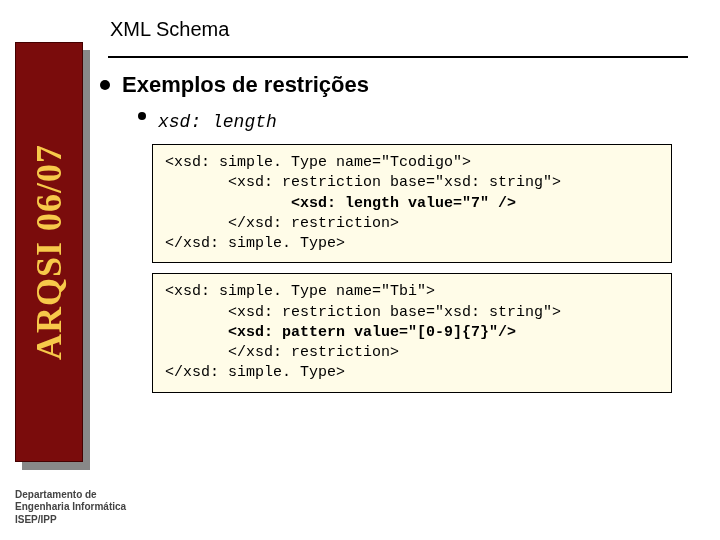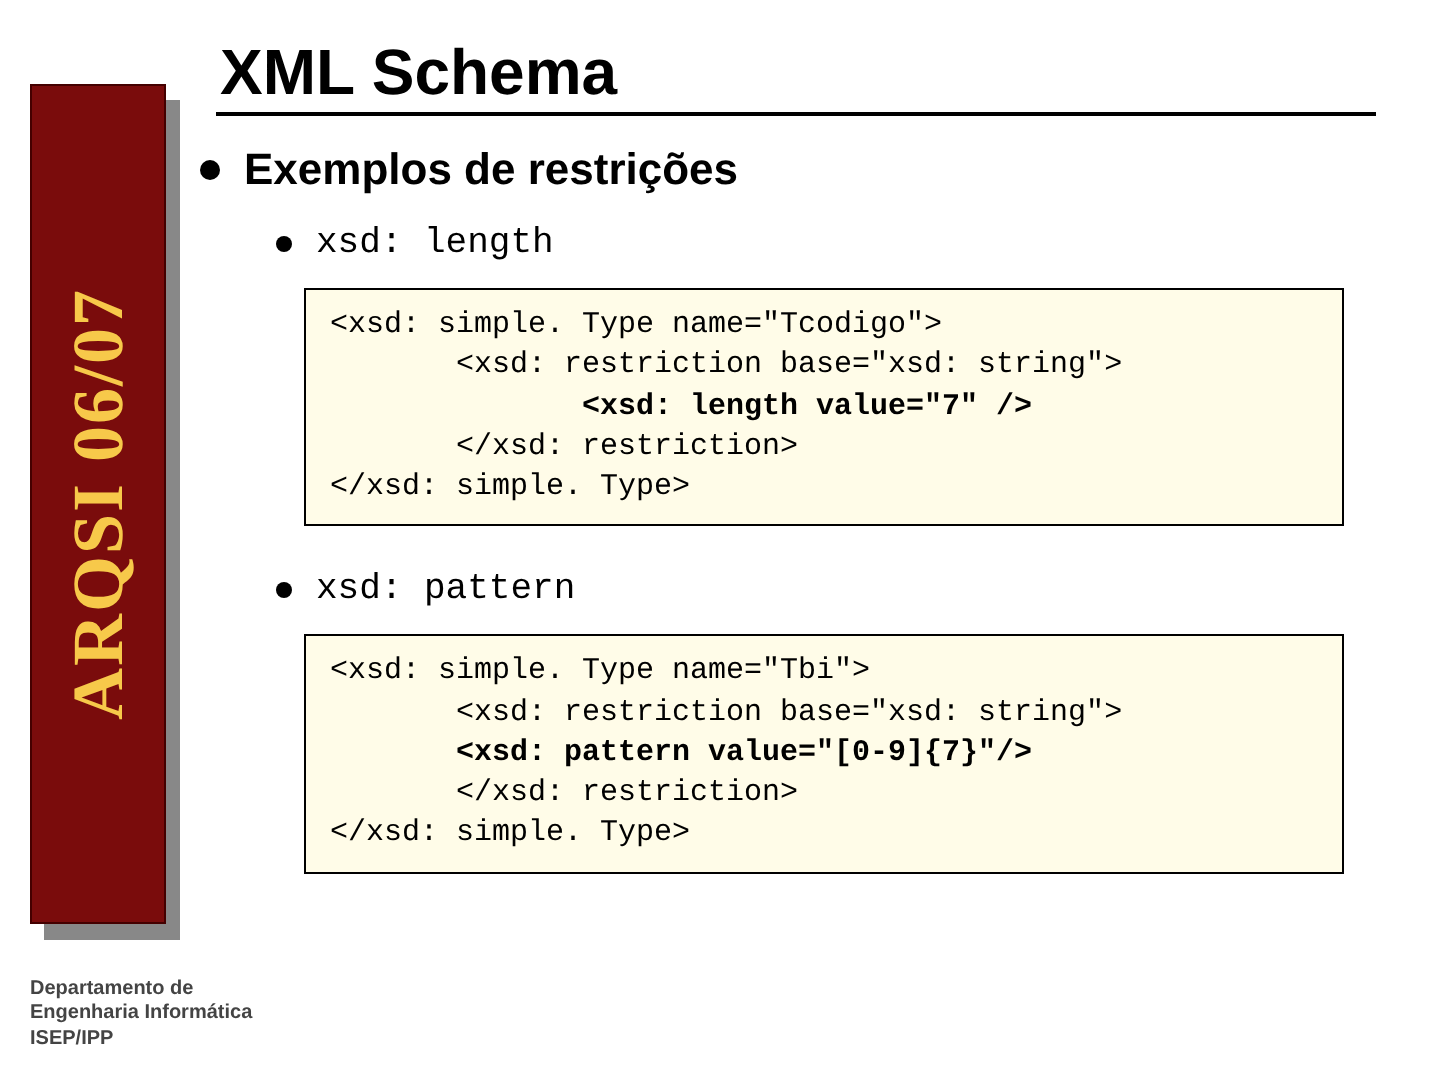--- a/index.html
+++ b/index.html
@@ -38,22 +38,22 @@
     font-size: 36px;
     writing-mode: vertical-rl;
     transform: rotate(180deg);
     letter-spacing: 1px;
     white-space: nowrap;
   }
   .title {
     position: absolute;
     left: 110px;
     top: 18px;
-    font-size: 32px;
-    font-weight: bold;
+    font-size: 20px;
+    font-weight: normal;
     color: #000;
   }
   .title-rule {
     position: absolute;
     left: 108px;
     top: 56px;
     width: 580px;
     height: 2px;
     background: #000;
   }
@@ -76,24 +76,25 @@
     margin-right: 12px;
   }
   .main-heading {
     font-size: 22px;
     font-weight: bold;
     color: #000;
     text-align: center;
   }
   .sub-row {
     display: flex;
-    align-items: center;
+    align-items: flex-start;
     margin-left: 38px;
     margin-bottom: 12px;
     margin-top: 14px;
+    font-style: italic;
   }
   .sub-bullet {
     width: 8px;
     height: 8px;
     background: #000;
     border-radius: 50%;
     margin-right: 12px;
   }
   .sub-label {
     font-family: "Courier New", monospace;
@@ -146,24 +147,20 @@
     <div class="sub-bullet"></div>
     <div class="sub-label">xsd: length</div>
   </div>
 
   <div class="code-box"><span>&lt;xsd: simple. Type name="Tcodigo"&gt;</span>
 <span>       &lt;xsd: restriction base="xsd: string"&gt;</span>
 <span class="bold">              &lt;xsd: length value="7" /&gt;</span>
 <span>       &lt;/xsd: restriction&gt;</span>
 <span>&lt;/xsd: simple. Type&gt;</span></div>
 
-  <div class="sub-row" style="margin-top:22px;">
-    <div class="sub-bullet"></div>
-    <div class="sub-label">xsd: pattern</div>
-  </div>
 
   <div class="code-box"><span>&lt;xsd: simple. Type name="Tbi"&gt;</span>
 <span>       &lt;xsd: restriction base="xsd: string"&gt;</span>
 <span class="bold">       &lt;xsd: pattern value="[0-9]{7}"/&gt;</span>
 <span>       &lt;/xsd: restriction&gt;</span>
 <span>&lt;/xsd: simple. Type&gt;</span></div>
 
 </div>
 
 <div class="footer">

